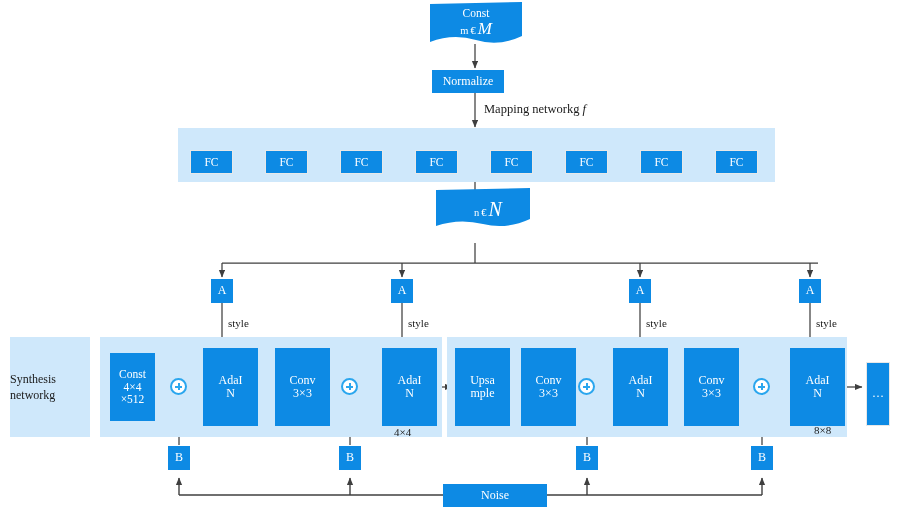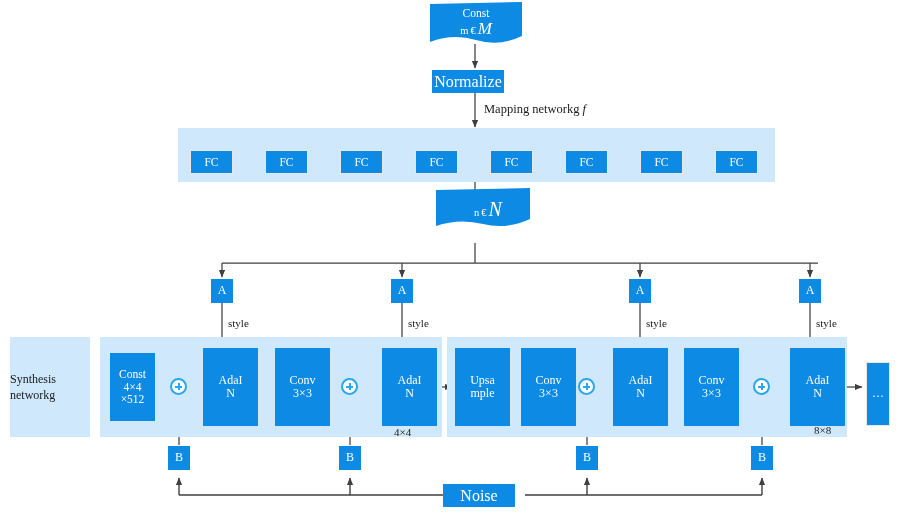--- a/index.html
+++ b/index.html
@@ -98,21 +98,21 @@
       <path d="M0,2 L92,0 L92,34 Q69,45 46,38 Q23,31 0,40 Z" fill="#0d8ae4"></path>
     </svg>
     <div class="txt">
       <span style="font-size:11.5px;">Const</span>
       <span style="font-size:12px;margin-top:1px;">
         <span style="font-size:10.5px;">m</span><span style="font-size:10.5px;padding:0 2px;">€</span><span class="ital" style="font-size:17px;">M</span>
       </span>
     </div>
   </div>
 
-  <div class="blk" style="left:432px;top:70px;width:72px;height:23px;font-size:16px;">Normalize</div>
+  <div class="blk" style="left:432px;top:70px;width:72px;height:23px;font-size:12px;">Normalize</div>
 
   <div class="lbl" style="left:484px;top:102px;font-size:12.5px;"><span>Mapping networkg</span><span class="ital" style="padding-left:3px;">f</span></div>
 
   <div class="panel" style="left:178px;top:128px;width:597px;height:54px;"></div>
   <div class="blk out" style="left:190px;top:143px;width:43px;height:24px;font-size:11.5px;">FC</div>
   <div class="blk out" style="left:265px;top:143px;width:43px;height:24px;font-size:11.5px;">FC</div>
   <div class="blk out" style="left:340px;top:143px;width:43px;height:24px;font-size:11.5px;">FC</div>
   <div class="blk out" style="left:415px;top:143px;width:43px;height:24px;font-size:11.5px;">FC</div>
   <div class="blk out" style="left:490px;top:143px;width:43px;height:24px;font-size:11.5px;">FC</div>
   <div class="blk out" style="left:565px;top:143px;width:43px;height:24px;font-size:11.5px;">FC</div>
@@ -197,15 +197,15 @@
   </div>
   <div class="lbl" style="left:814px;top:424px;font-size:11px;">8×8</div>
 
   <div class="blk out" style="left:866px;top:355px;width:24px;height:64px;font-size:12px;">…</div>
 
   <div class="blk" style="left:168px;top:446px;width:22px;height:24px;font-size:12px;">B</div>
   <div class="blk" style="left:339px;top:446px;width:22px;height:24px;font-size:12px;">B</div>
   <div class="blk" style="left:576px;top:446px;width:22px;height:24px;font-size:12px;">B</div>
   <div class="blk" style="left:751px;top:446px;width:22px;height:24px;font-size:12px;">B</div>
 
-  <div class="blk" style="left:443px;top:484px;width:72px;height:23px;font-size:16px;">Noise</div>
+  <div class="blk" style="left:443px;top:484px;width:104px;height:23px;font-size:12px;">Noise</div>
 
 </div>
 
 </body></html>

